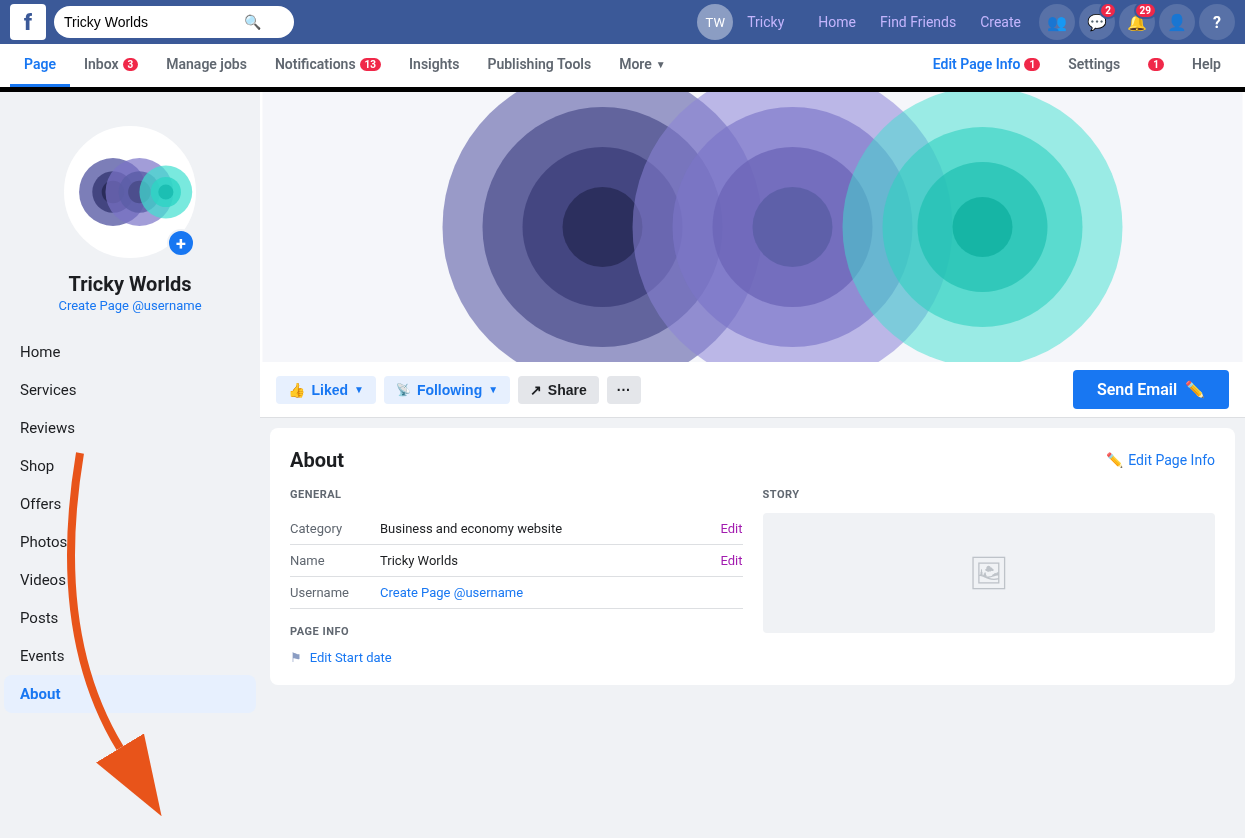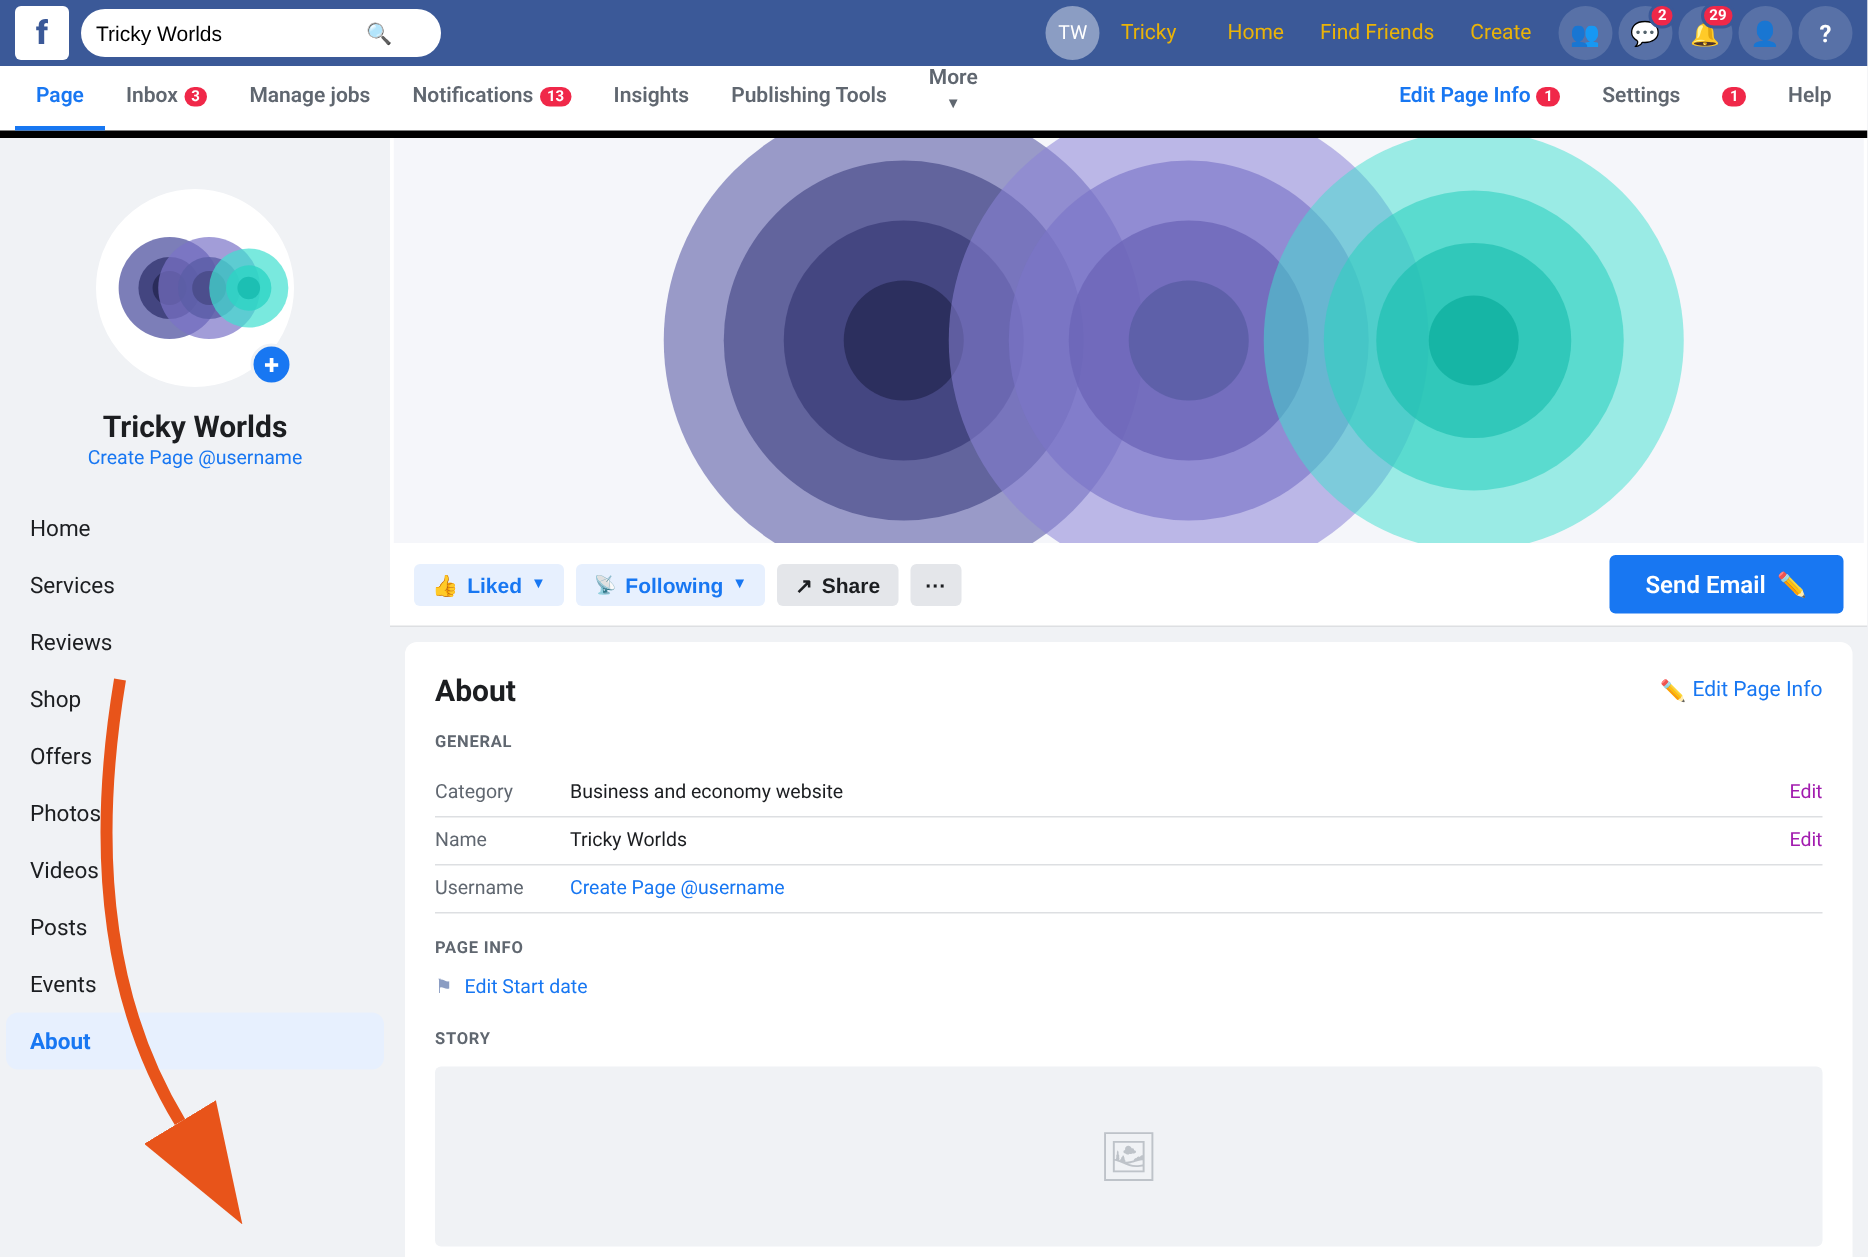--- a/index.html
+++ b/index.html
@@ -34,21 +34,21 @@
       margin-right: auto;
     }
     .search-bar input {
       border: none; outline: none; font-size: 14px; width: 180px; background: transparent;
     }
     .search-icon { color: #888; font-size: 14px; }
     .nav-links {
       display: flex; align-items: center; gap: 4px; margin: 0 8px;
     }
     .nav-link {
-      color: #eab308; text-decoration: none; padding: 6px 10px; font-size: 14px;
+      color: #c4b5fd; text-decoration: none; padding: 6px 10px; font-size: 14px;
       border-radius: 4px; white-space: nowrap;
     }
     .nav-icons {
       display: flex; align-items: center; gap: 4px;
     }
     .nav-icon-btn {
       width: 36px; height: 36px;
       border-radius: 50%;
       background: rgba(255,255,255,0.15);
       display: flex; align-items: center; justify-content: center;
@@ -84,21 +84,21 @@
       white-space: nowrap; position: relative;
     }
     .sub-nav-item.active { color: #1877f2; border-bottom-color: #1877f2; }
     .sub-nav-badge {
       background: #f02849; color: #fff; font-size: 10px;
       font-weight: 700; border-radius: 10px; padding: 1px 5px;
       margin-left: 4px;
     }
     .sub-nav-item.edit-page-info { color: #1877f2; }
     .sub-nav-item.settings { color: #606770; gap: 24px; }
-    .sub-nav-more { display: flex; align-items: center; gap: 4px; flex-direction: column; }
+    .sub-nav-more { display: flex; align-items: center; gap: 4px; }
 
     
     .main-layout {
       display: flex;
       min-height: calc(100vh - 92px);
     }
 
     
     .sidebar {
       width: 260px;
@@ -201,21 +201,21 @@
       margin-bottom: 16px;
     }
     .about-title {
       font-size: 20px; font-weight: 700; color: #1c1e21;
     }
     .edit-page-info-link {
       color: #1877f2; font-size: 14px; cursor: pointer;
       display: flex; align-items: center; gap: 4px;
     }
     .about-grid {
-      display: grid; grid-template-columns: 1fr; gap: 20px;
+      display: grid; grid-template-columns: 1fr 1fr; gap: 20px;
     }
     .about-col {}
     .about-section-title {
       font-size: 11px; font-weight: 700; color: #606770;
       letter-spacing: 0.5px; margin-bottom: 12px;
     }
     .about-row {
       display: flex; align-items: center; padding: 8px 0;
       border-bottom: 1px solid #dddfe2; gap: 10px;
     }

